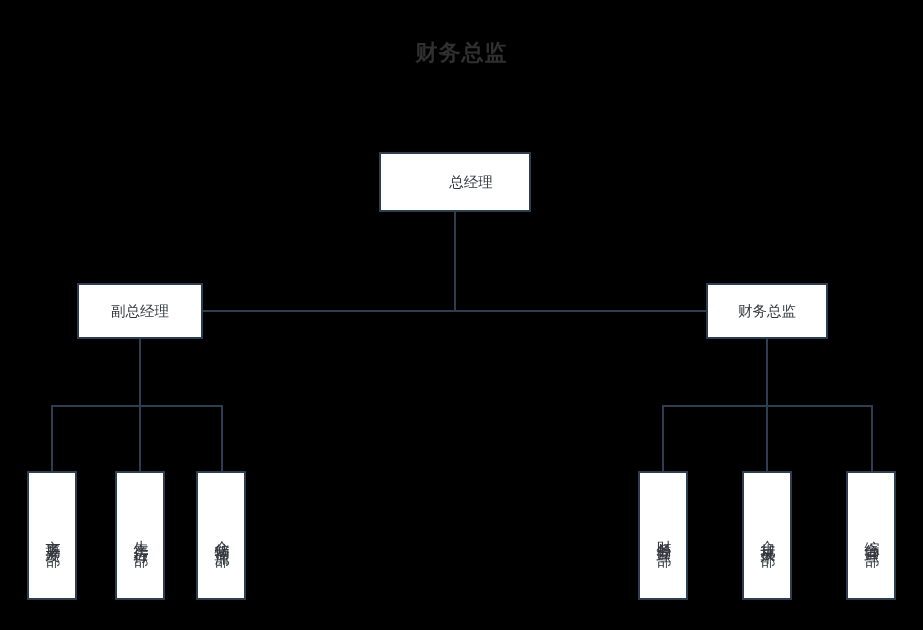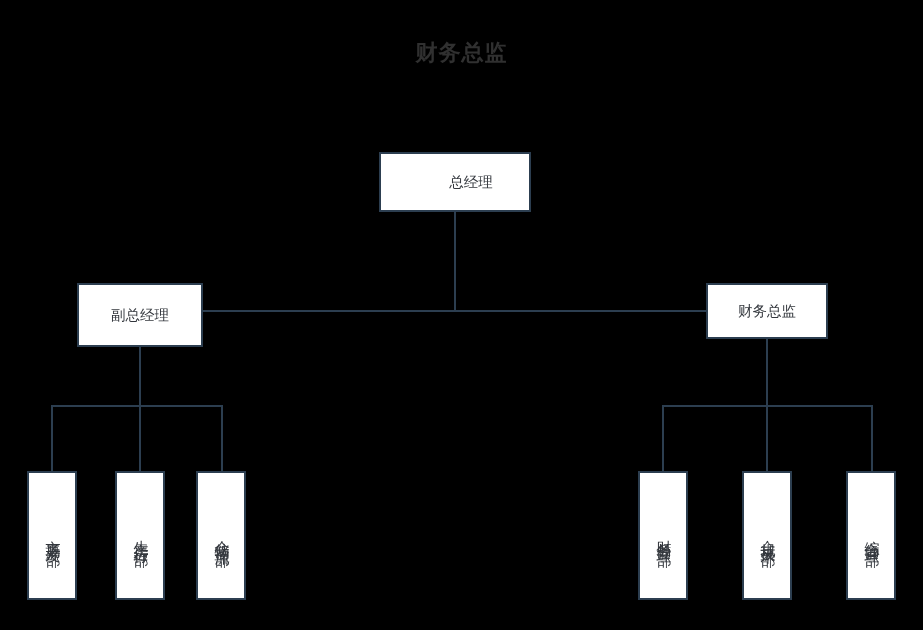--- a/index.html
+++ b/index.html
@@ -87,21 +87,21 @@
   <div class="connector v" style="left:766px; top:339px; height:68px;"></div>
   <div class="connector h" style="left:663px; top:405px; width:210px;"></div>
   <div class="connector v" style="left:662px; top:405px; height:67px;"></div>
   <div class="connector v" style="left:766px; top:405px; height:67px;"></div>
   <div class="connector v" style="left:871px; top:405px; height:67px;"></div>
 
   <div class="node top-level" style="left:379px; top:152px; width:152px; height:60px;padding-left:32px;">
     <span class="node-label">总经理</span>
   </div>
 
-  <div class="node top-level" style="left:77px; top:283px; width:126px; height:64px;">
+  <div class="node top-level" style="left:77px; top:283px; width:126px; height:56px;">
     <span class="node-label">副总经理</span>
   </div>
 
   <div class="node top-level" style="left:706px; top:283px; width:122px; height:56px;justify-content:center;">
     <span class="node-label">财务总监</span>
   </div>
 
   <div class="node leaf" style="left:27px; top:471px; width:50px; height:129px;">
     <span class="node-label">市场开发部</span>
   </div>

